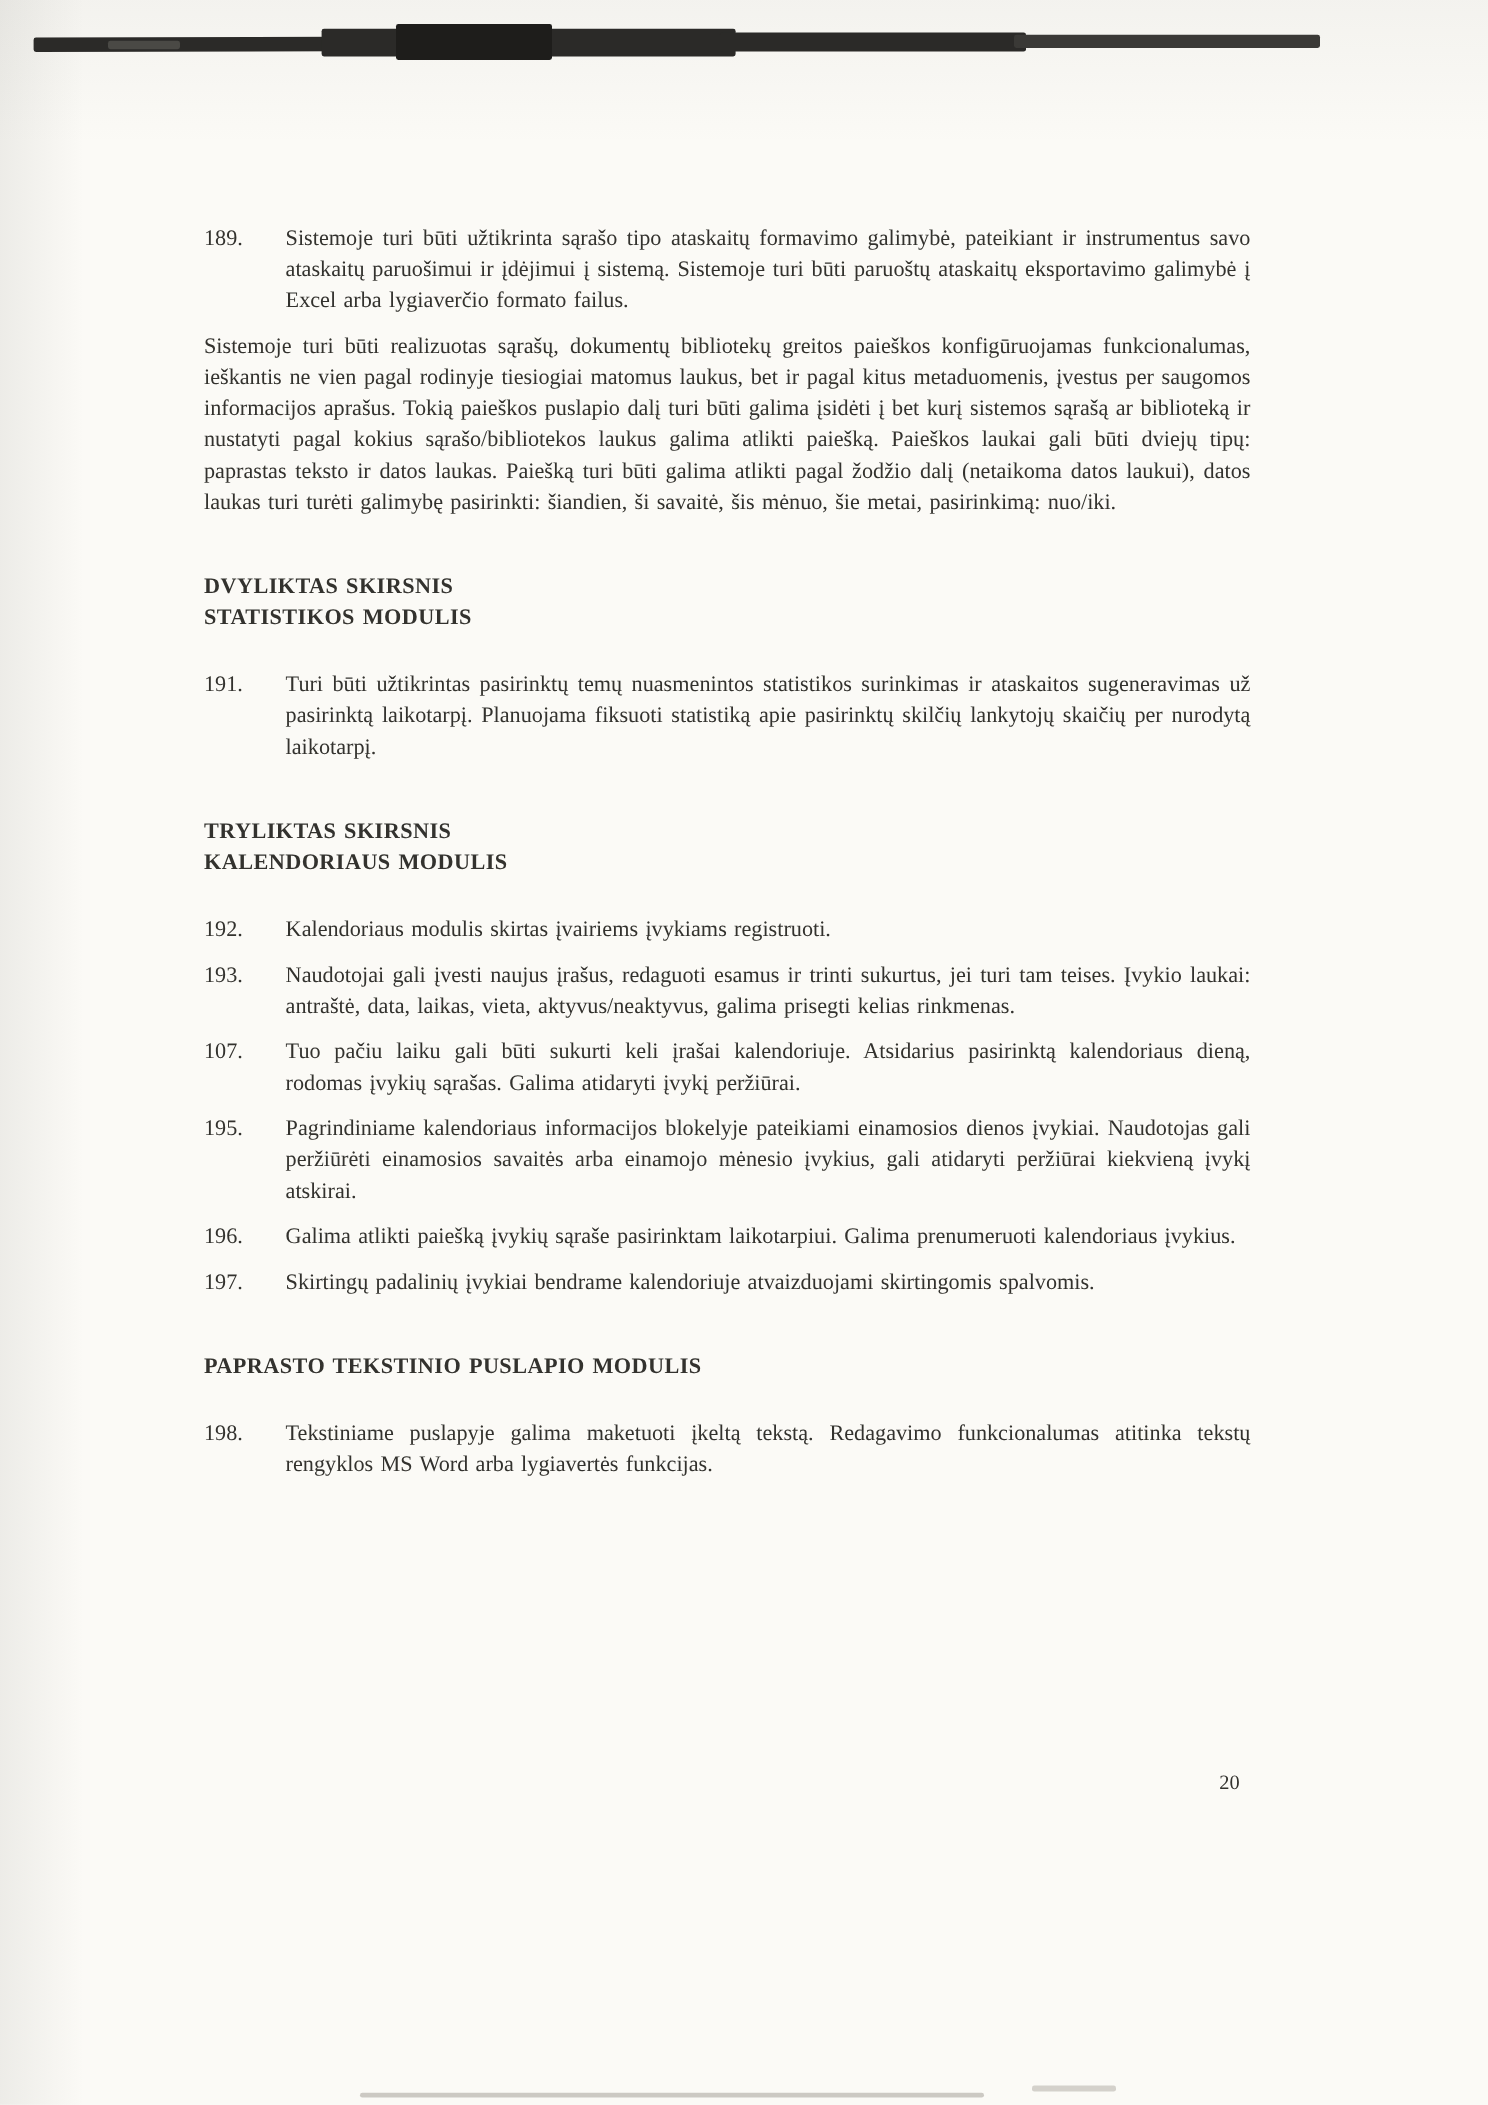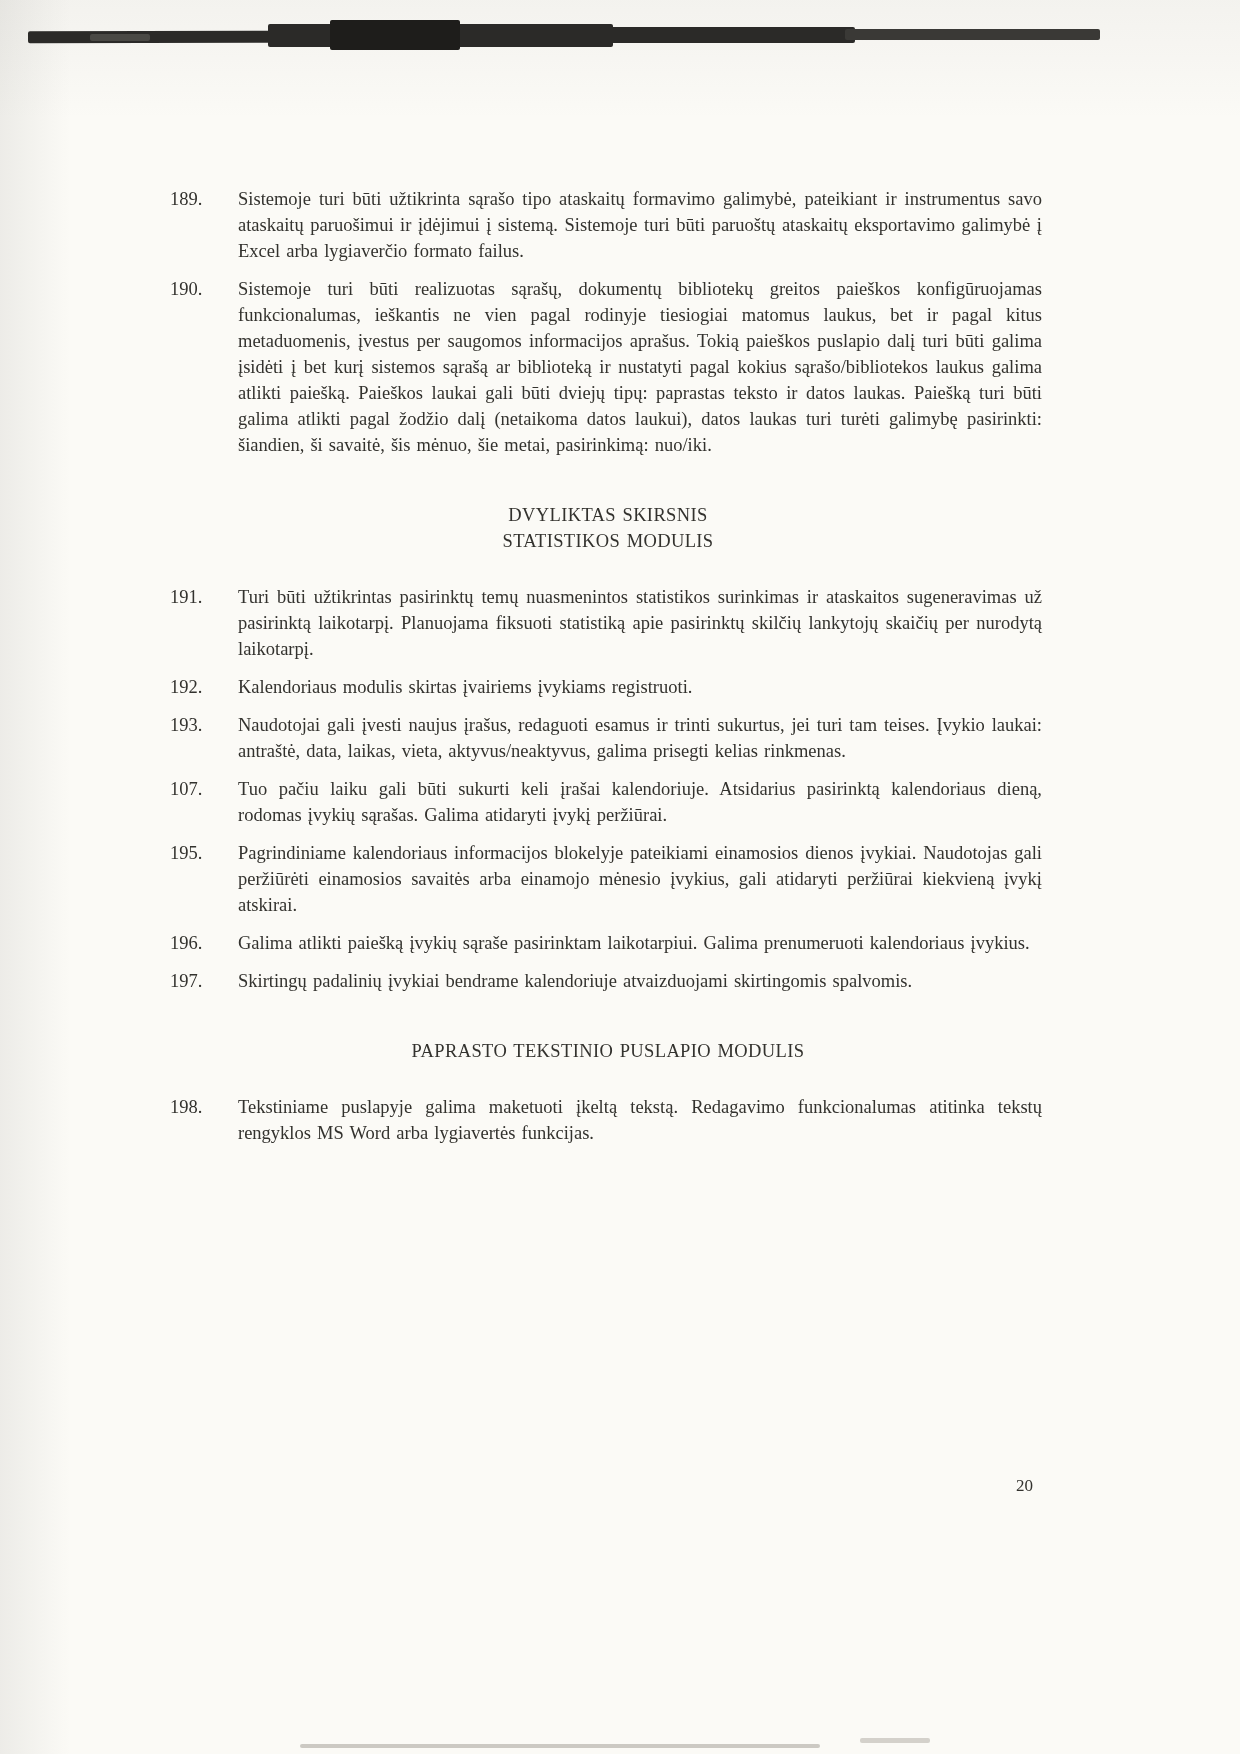--- a/index.html
+++ b/index.html
@@ -58,22 +58,21 @@
     flex: 0 0 68px;
   }
   .item .text {
     flex: 1;
     margin: 0;
     text-align: justify;
     text-justify: inter-word;
   }
 
   .heading {
-    text-align: center;
-    font-weight: normal;
+    font-weight: bold;
     margin: 44px 0 30px 0;
     letter-spacing: 0.02em;
   }
 
   .page-number {
     position: absolute;
     left: 1016px;
     top: 1476px;
     font-size: 17px;
   }
@@ -91,34 +90,37 @@
 <div class="artifact artifact-bottom-2"></div>
 
 <main class="content">
 
   <div class="item">
     <span class="num">189.</span>
     <p class="text">Sistemoje turi būti užtikrinta sąrašo tipo ataskaitų formavimo galimybė, pateikiant ir instrumentus savo ataskaitų paruošimui ir įdėjimui į sistemą. Sistemoje turi būti paruoštų ataskaitų eksportavimo galimybė į Excel arba lygiaverčio formato failus.</p>
   </div>
 
   <div class="item">
-    <span class="num">190.</span>
     <p class="text">Sistemoje turi būti realizuotas sąrašų, dokumentų bibliotekų greitos paieškos konfigūruojamas funkcionalumas, ieškantis ne vien pagal rodinyje tiesiogiai matomus laukus, bet ir pagal kitus metaduomenis, įvestus per saugomos informacijos aprašus. Tokią paieškos puslapio dalį turi būti galima įsidėti į bet kurį sistemos sąrašą ar biblioteką ir nustatyti pagal kokius sąrašo/bibliotekos laukus galima atlikti paiešką. Paieškos laukai gali būti dviejų tipų: paprastas teksto ir datos laukas. Paiešką turi būti galima atlikti pagal žodžio dalį (netaikoma datos laukui), datos laukas turi turėti galimybę pasirinkti: šiandien, ši savaitė, šis mėnuo, šie metai, pasirinkimą: nuo/iki.</p>
   </div>
 
   <div class="heading">
     <div>DVYLIKTAS SKIRSNIS</div>
     <div>STATISTIKOS MODULIS</div>
   </div>
 
   <div class="item">
     <span class="num">191.</span>
     <p class="text">Turi būti užtikrintas pasirinktų temų nuasmenintos statistikos surinkimas ir ataskaitos sugeneravimas už pasirinktą laikotarpį. Planuojama fiksuoti statistiką apie pasirinktų skilčių lankytojų skaičių per nurodytą laikotarpį.</p>
   </div>
 
+  <div class="heading">
+    <div>TRYLIKTAS SKIRSNIS</div>
+    <div>KALENDORIAUS MODULIS</div>
+  </div>
 
   <div class="item">
     <span class="num">192.</span>
     <p class="text">Kalendoriaus modulis skirtas įvairiems įvykiams registruoti.</p>
   </div>
 
   <div class="item">
     <span class="num">193.</span>
     <p class="text">Naudotojai gali įvesti naujus įrašus, redaguoti esamus ir trinti sukurtus, jei turi tam teises. Įvykio laukai: antraštė, data, laikas, vieta, aktyvus/neaktyvus, galima prisegti kelias rinkmenas.</p>
   </div>

